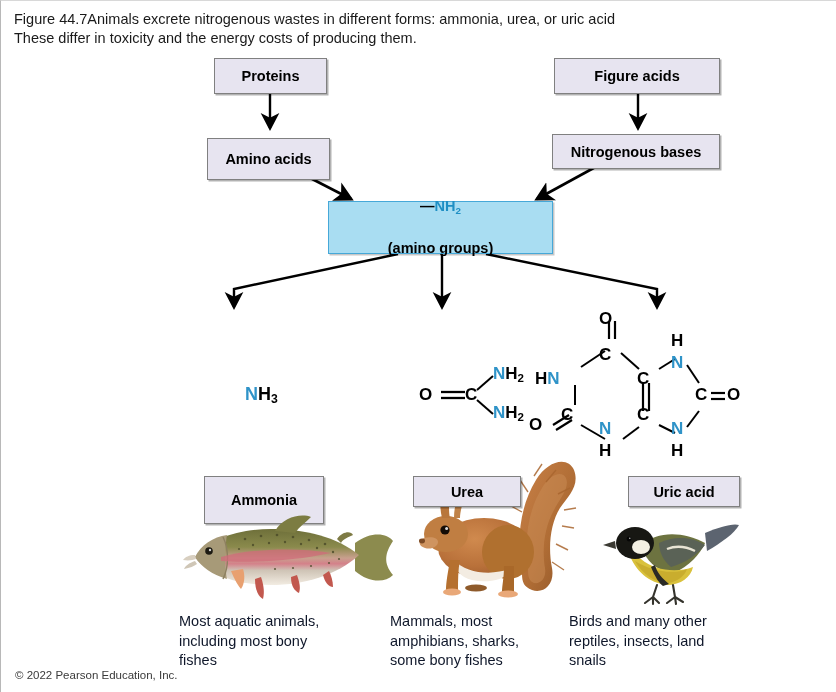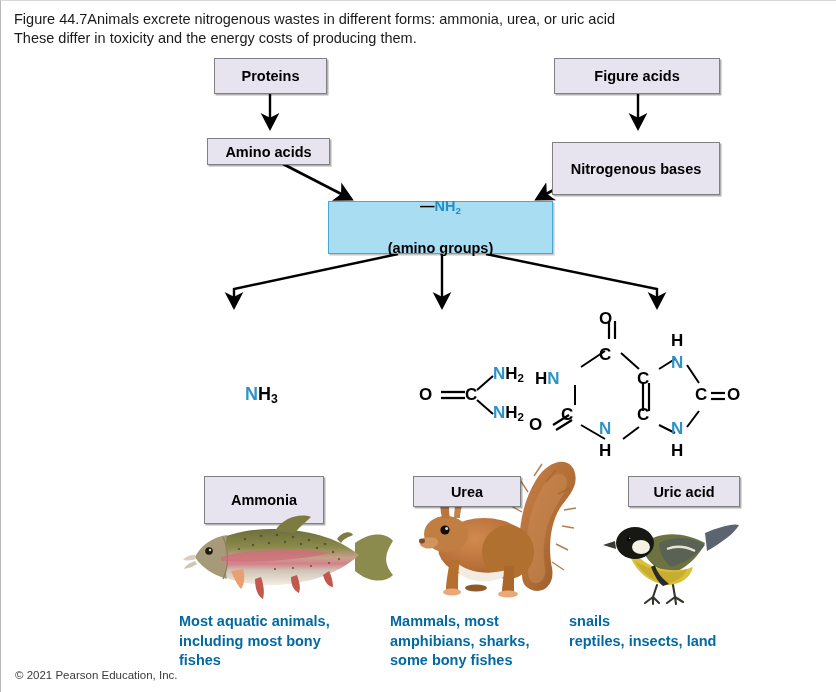--- a/index.html
+++ b/index.html
@@ -40,21 +40,21 @@
     box-sizing:border-box;line-height:17px;gap:21px;
   }
   .nblue{color:#1f8fc4;}
 
   
   .chem{font-weight:bold;font-size:16px;color:#000;white-space:nowrap;}
   .chem .n{color:#2f93c8;}
   sub{font-size:.68em;vertical-align:-.28em;}
 
   
-  .caption{font-weight:bold;font-size:14.5px;color:#0369a1;line-height:19.5px;}
+  .caption{font-weight:normal;font-size:14.5px;color:#0f172a;line-height:19.5px;}
 
   #copyright{left:14px;top:668px;font-size:11.5px;color:#3a3a3a;}
 
   svg{overflow:visible;}
 </style>
 </head>
 <body>
 
 <div class="abs" id="title-block">
   <div>Figure 44.7Animals excrete nitrogenous wastes in different forms: ammonia, urea, or uric acid</div>
@@ -84,25 +84,25 @@
 </svg>
 
 <div class="abs fbox" style="left:213px;top:48px;width:113px;height:36px;">
   <span>Proteins</span>
 </div>
 
 <div class="abs fbox" style="left:553px;top:48px;width:166px;height:36px;">
   <span>Figure acids</span>
 </div>
 
-<div class="abs fbox" style="left:206px;top:128px;width:123px;height:27px;">
+<div class="abs fbox" style="left:206px;top:128px;width:123px;height:42px;">
   <span>Amino acids</span>
 </div>
 
-<div class="abs fbox" style="left:551px;top:132px;width:168px;height:53px;">
+<div class="abs fbox" style="left:551px;top:124px;width:168px;height:35px;">
   <span>Nitrogenous bases</span>
 </div>
 
 <div class="abs bbox" style="left:327px;top:200px;width:225px;height:53px;">
   <div>
     <span style="color:#000;"><span style="color:#000">—</span><span style="color:#1f8fc4">NH</span></span><sub class="nblue">2</sub>
   </div>
   <div>(amino groups)</div>
 </div>
 
@@ -370,17 +370,18 @@
   <div>fishes</div>
 </div>
 
 <div class="abs caption" style="left:389px;top:611px;width:180px;">
   <div>Mammals, most</div>
   <div>amphibians, sharks,</div>
   <div>some bony fishes</div>
 </div>
 
 <div class="abs caption" style="left:568px;top:611px;width:185px;">
+  <div>Birds and many other</div>
+  <div>reptiles, insects, land</div>
   <div>snails</div>
-  <div>reptiles, insects, land</div>
-</div>
-
-<div class="abs" id="copyright">© 2021 Pearson Education, Inc.</div>
+</div>
+
+<div class="abs" id="copyright">© 2022 Pearson Education, Inc.</div>
 
 </body></html>

